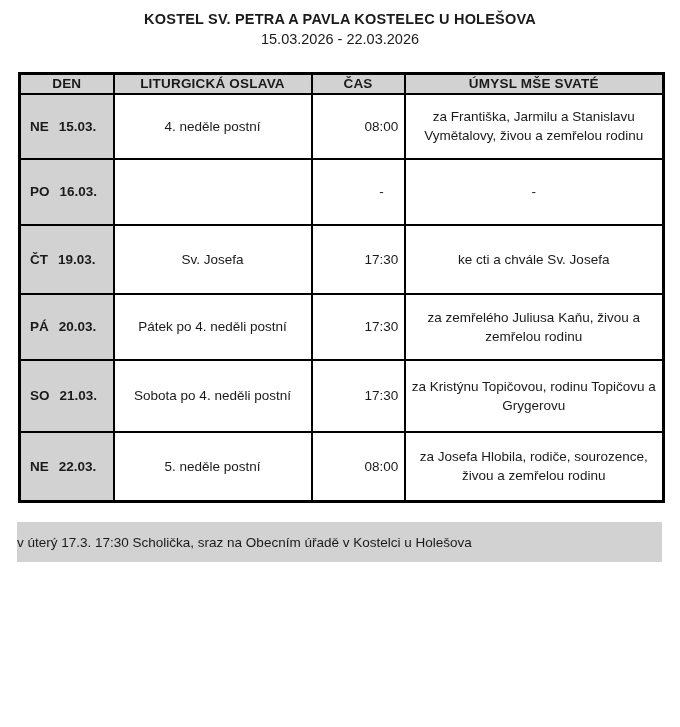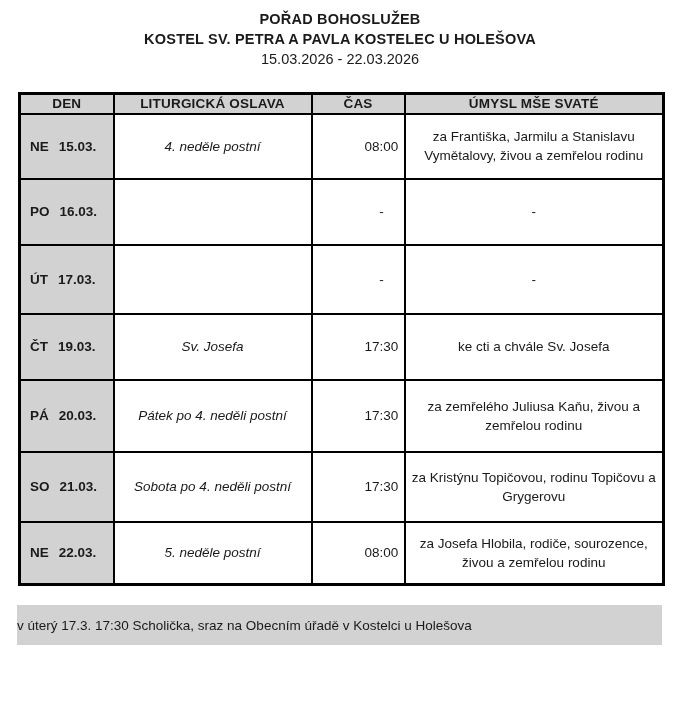--- a/index.html
+++ b/index.html
@@ -76,21 +76,21 @@
   table.schedule td.lit,
   table.schedule td.time,
   table.schedule td.int {
     text-align: center;
     background: #ffffff;
   }
   table.schedule td.int {
     padding: 2px 5px;
     line-height: 19px;
   }
-  table.schedule td.lit { padding: 0 16px; font-style: italic; }
+  table.schedule td.lit { padding: 0 16px; }
   tbody tr:nth-child(1) { height: 65px; }
   tbody tr:nth-child(2) { height: 66px; }
   tbody tr:nth-child(3) { height: 69px; }
   tbody tr:nth-child(4) { height: 66px; }
   tbody tr:nth-child(5) { height: 72px; }
   tbody tr:nth-child(6) { height: 70px; }
   tbody tr:nth-child(7) { height: 63px; }
   tbody tr:nth-child(8) { height: 68px; }
   
   .note-bar {
@@ -103,21 +103,20 @@
     box-sizing: border-box;
     font-size: 13.5px;
   }
 </style>
 </head>
 <body>
 
 <div class="doc">
 
   <div class="doc-header">
-    <div class="t1">POŘAD BOHOSLUŽEB</div>
     <div class="t2">KOSTEL SV. PETRA A PAVLA KOSTELEC U HOLEŠOVA</div>
     <div class="t3">15.03.2026 - 22.03.2026</div>
   </div>
 
   <div class="table-wrap">
     <table class="schedule">
       <colgroup>
         <col class="c-day">
           <col class="c-lit">
           <col class="c-time">
@@ -133,26 +132,20 @@
       </thead>
       <tbody>
         <tr>
           <td class="day"><span>NE</span><span class="date">15.03.</span></td>
           <td class="lit">4. neděle postní</td>
           <td class="time">08:00</td>
           <td class="int">za Františka, Jarmilu a Stanislavu Vymětalovy, živou a zemřelou rodinu</td>
         </tr>
         <tr>
           <td class="day"><span>PO</span><span class="date">16.03.</span></td>
-          <td class="lit"></td>
-          <td class="time">-</td>
-          <td class="int">-</td>
-        </tr>
-        <tr>
-          <td class="day"><span>ÚT</span><span class="date">17.03.</span></td>
           <td class="lit"></td>
           <td class="time">-</td>
           <td class="int">-</td>
         </tr>
         <tr>
           <td class="day"><span>ČT</span><span class="date">19.03.</span></td>
           <td class="lit">Sv. Josefa</td>
           <td class="time">17:30</td>
           <td class="int">ke cti a chvále Sv. Josefa</td>
         </tr>

